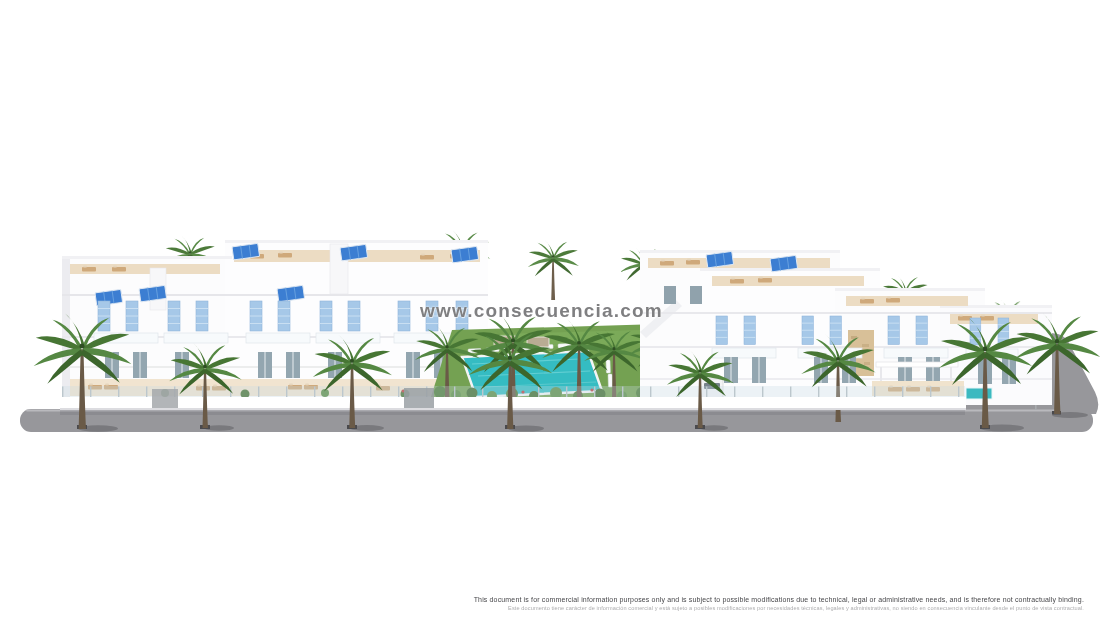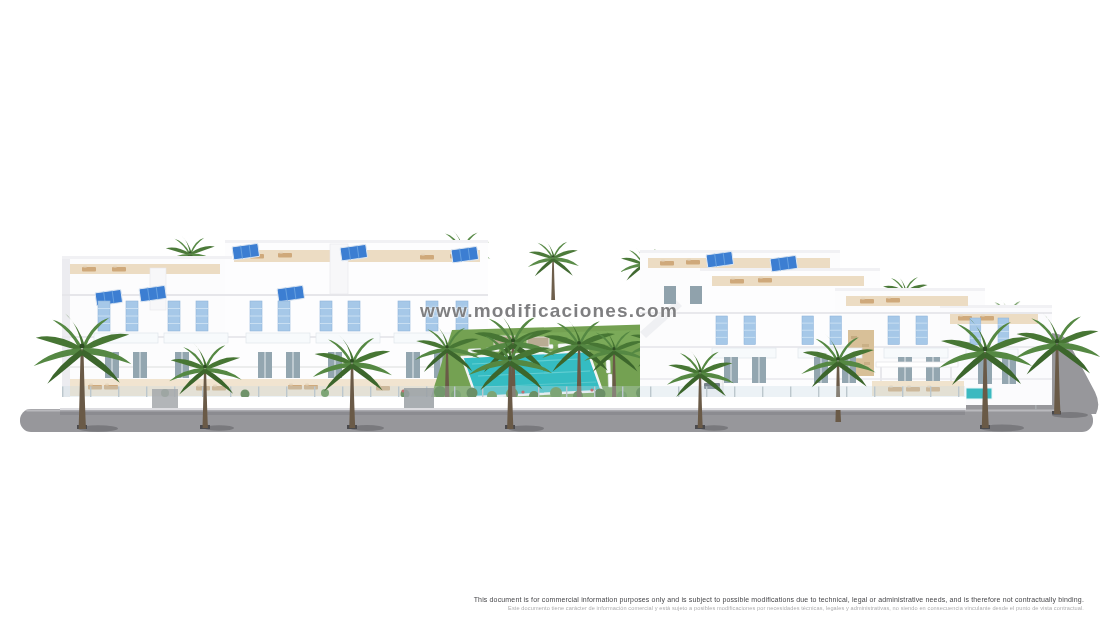--- a/index.html
+++ b/index.html
@@ -365,20 +365,20 @@
     <use href="#palm" transform="translate(82,429) scale(1.05)"></use>
     <use href="#palm" transform="translate(205,428) scale(0.78)"></use>
     <use href="#palm" transform="translate(352,428) scale(0.85)"></use>
     <use href="#palm" transform="translate(510,429) scale(0.9)"></use>
     <use href="#palm" transform="translate(700,428) scale(0.72)"></use>
     <use href="#palm" transform="translate(985,428) scale(1.0)"></use>
     <use href="#palm" transform="translate(1057,414) scale(0.92)"></use>
   </g>
 </svg>
 
-  <div class="watermark">www.modificaciones.com</div>
+  <div class="watermark">www.consecuencia.com</div>
 
   <div class="disclaimer">
     <div class="d-en">This document is for commercial information purposes only and is subject to possible modifications due to technical, legal or administrative needs, and is therefore not contractually binding.</div>
     <div class="d-es">Este documento tiene carácter de información comercial y está sujeto a posibles modificaciones por necesidades técnicas, legales y administrativas, no siendo en consecuencia vinculante desde el punto de vista contractual.</div>
   </div>
 
 </div>
 
 </body></html>

